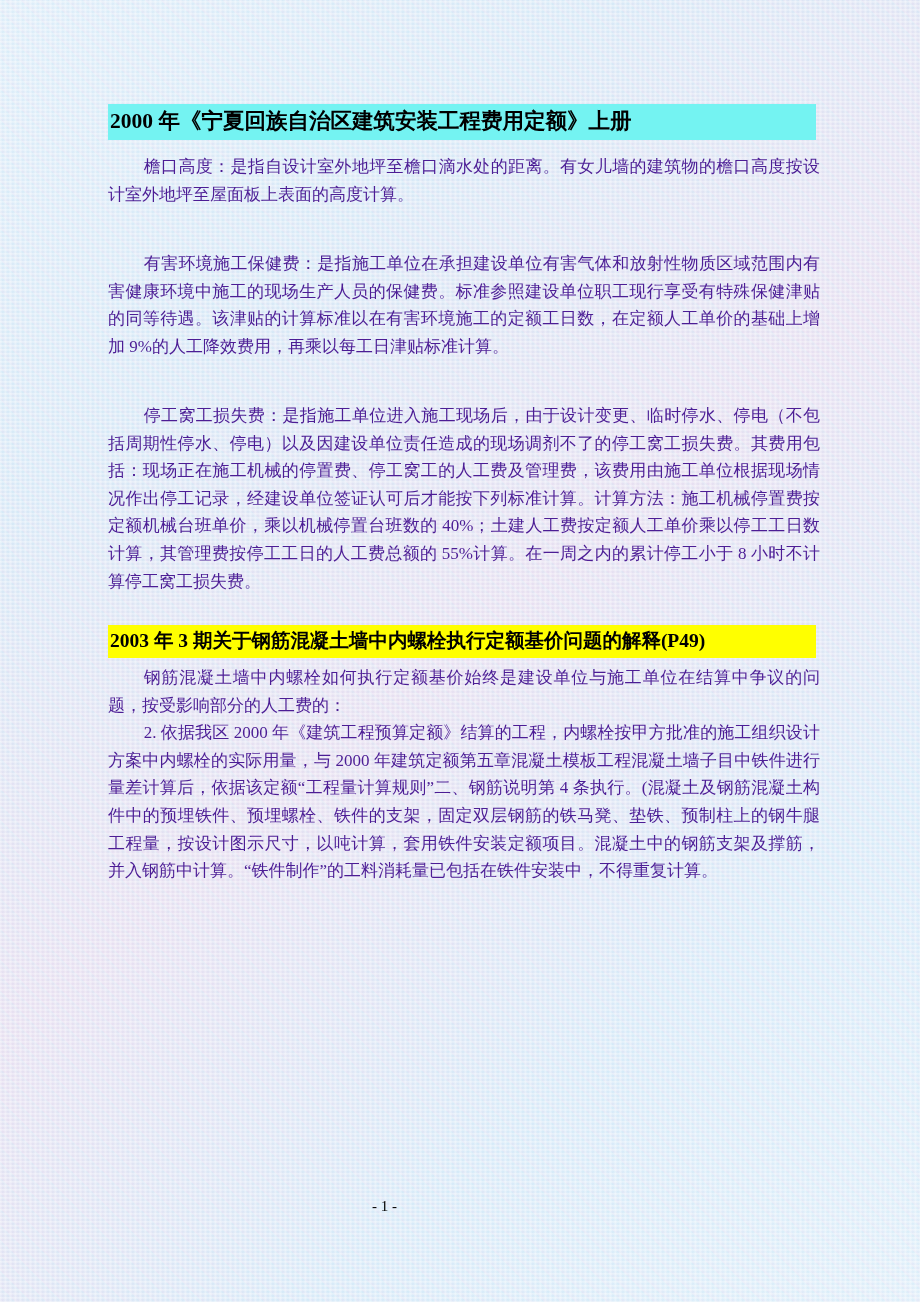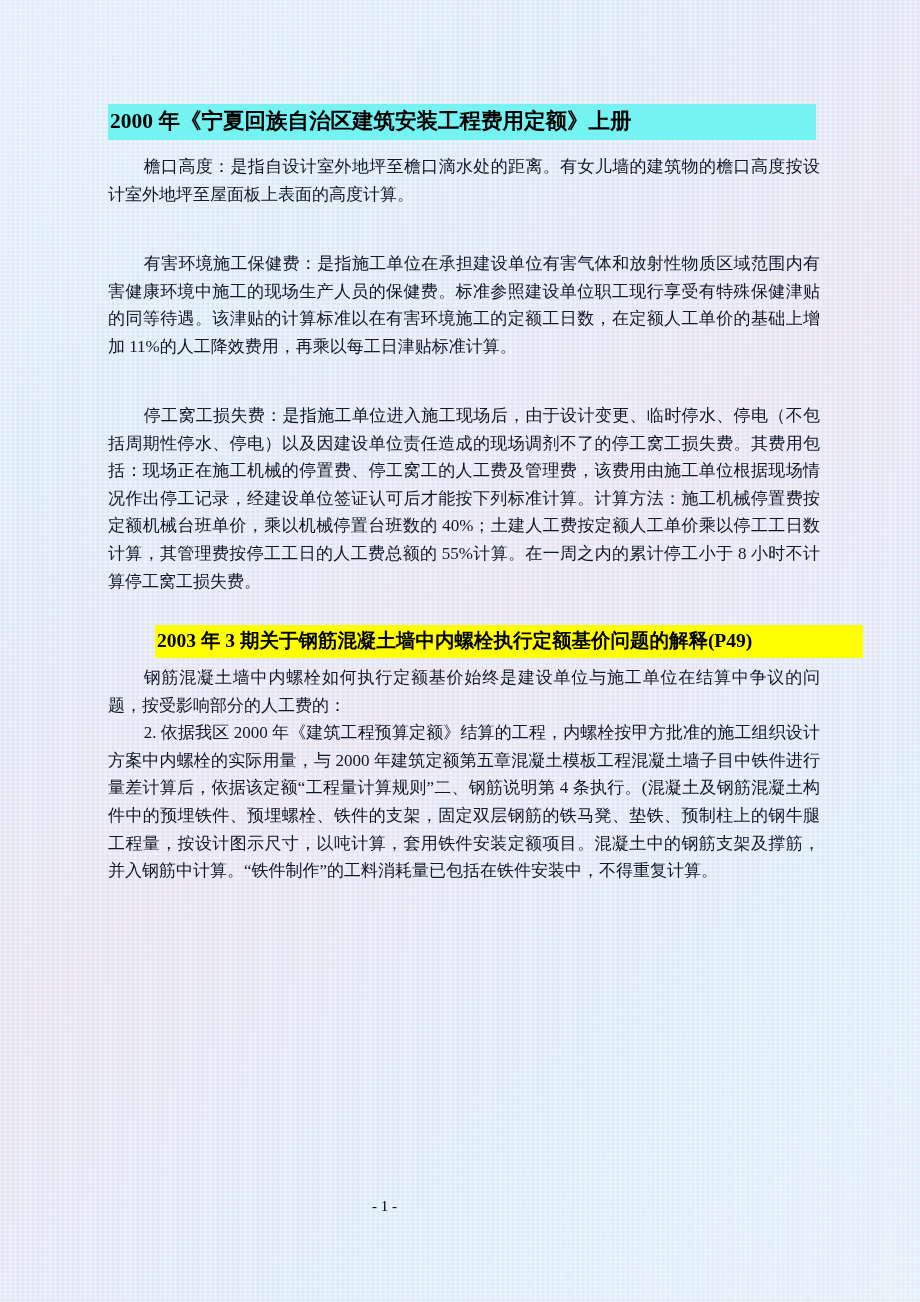--- a/index.html
+++ b/index.html
@@ -41,29 +41,28 @@
   .heading-1 {
     background: #74f3f2;
     width: 708px;
     box-sizing: border-box;
   }
   .heading-2 {
     background: #ffff00;
     width: 708px;
     box-sizing: border-box;
     font-size: 19.5px;
-    margin-left: 47px;
   }
   .para {
     font-size: 17px;
     line-height: 1.62;
     text-align: justify;
     text-justify: inter-ideograph;
     margin: 0;
-    color: #0f172a;
+    color: #4c1d95;
   }
   .para.indent2 {
     text-indent: 2.1em;
   }
   .gap-lg { height: 21px; }
   .gap-md { height: 13px; }
   .gap-sm { height: 6px; }
   .gap-xl { height: 30px; }
   .page-number {
     position: absolute;
@@ -89,21 +88,21 @@
     <p class="para indent2">
       <span>檐口高度：是指自设计室外地坪至檐口滴水处的距离。有女儿墙的建筑物的檐口高度按设计室外地坪至屋面板上表面的高度计算。</span>
     </p>
 
     <div class="gap-lg"></div>
 
 
     <div class="gap-lg"></div>
 
     <p class="para indent2">
-      <span>有害环境施工保健费：是指施工单位在承担建设单位有害气体和放射性物质区域范围内有害健康环境中施工的现场生产人员的保健费。标准参照建设单位职工现行享受有特殊保健津贴的同等待遇。该津贴的计算标准以在有害环境施工的定额工日数，在定额人工单价的基础上增加 11%的人工降效费用，再乘以每工日津贴标准计算。</span>
+      <span>有害环境施工保健费：是指施工单位在承担建设单位有害气体和放射性物质区域范围内有害健康环境中施工的现场生产人员的保健费。标准参照建设单位职工现行享受有特殊保健津贴的同等待遇。该津贴的计算标准以在有害环境施工的定额工日数，在定额人工单价的基础上增加 9%的人工降效费用，再乘以每工日津贴标准计算。</span>
     </p>
 
     <div class="gap-lg"></div>
 
 
     <div class="gap-lg"></div>
 
     <p class="para indent2">
       <span>停工窝工损失费：是指施工单位进入施工现场后，由于设计变更、临时停水、停电（不包括周期性停水、停电）以及因建设单位责任造成的现场调剂不了的停工窝工损失费。其费用包括：现场正在施工机械的停置费、停工窝工的人工费及管理费，该费用由施工单位根据现场情况作出停工记录，经建设单位签证认可后才能按下列标准计算。计算方法：施工机械停置费按定额机械台班单价，乘以机械停置台班数的 40%；土建人工费按定额人工单价乘以停工工日数计算，其管理费按停工工日的人工费总额的 55%计算。在一周之内的累计停工小于 8 小时不计算停工窝工损失费。</span>
     </p>

